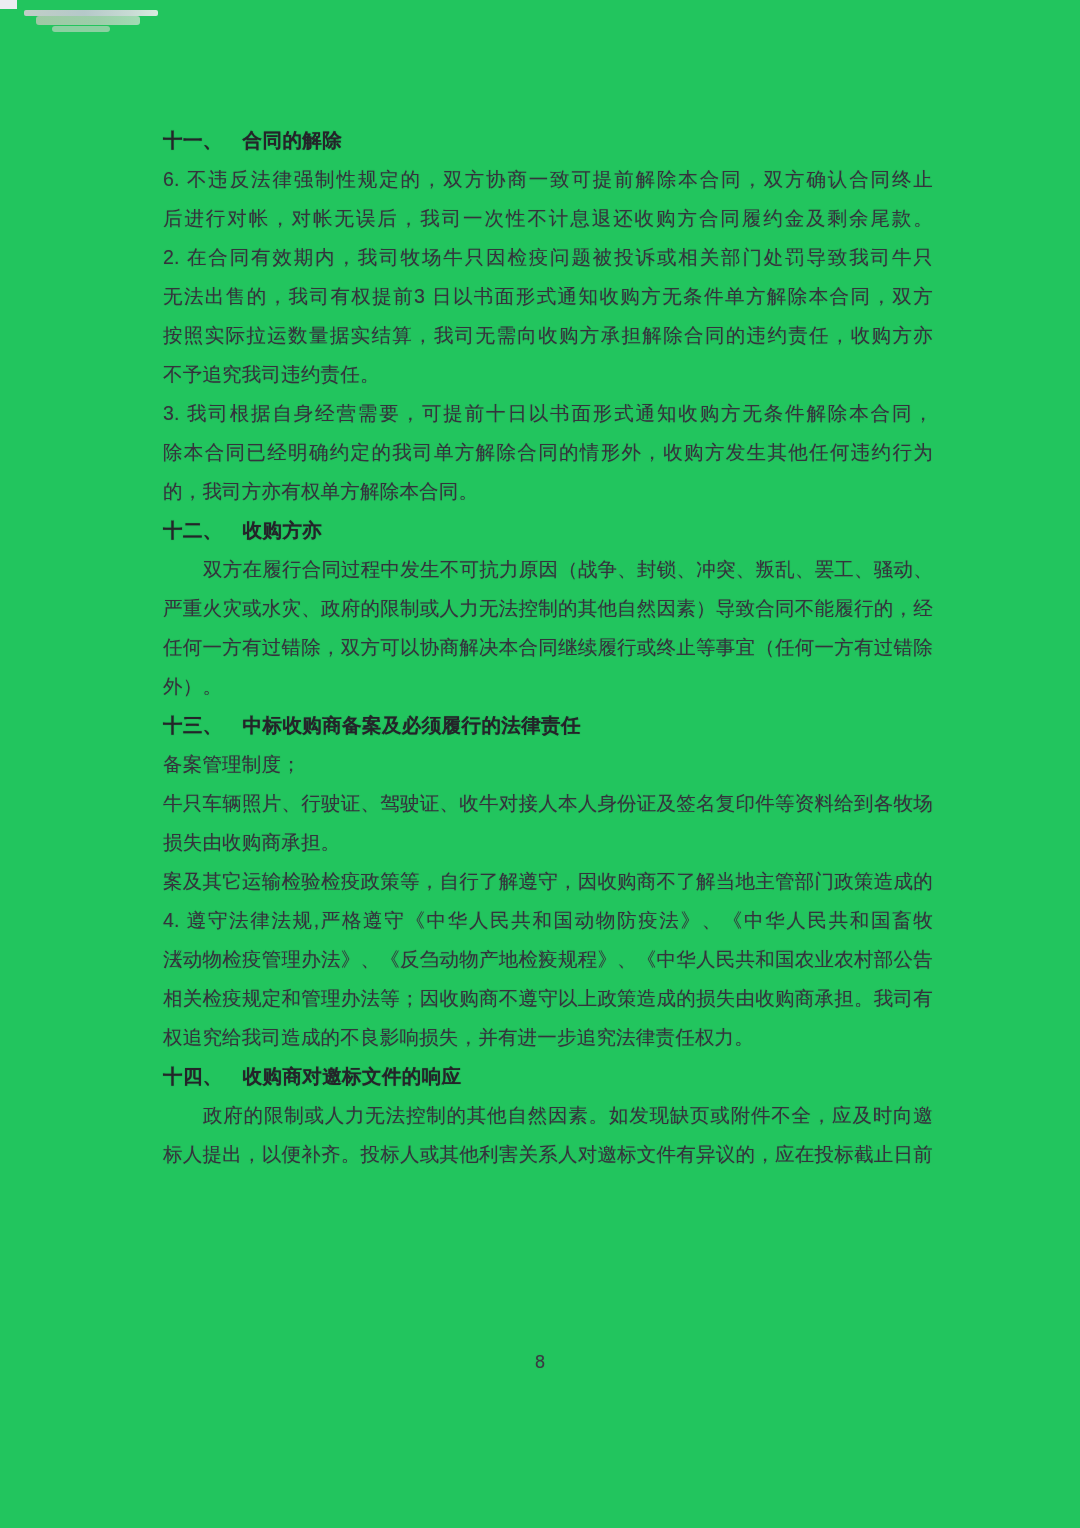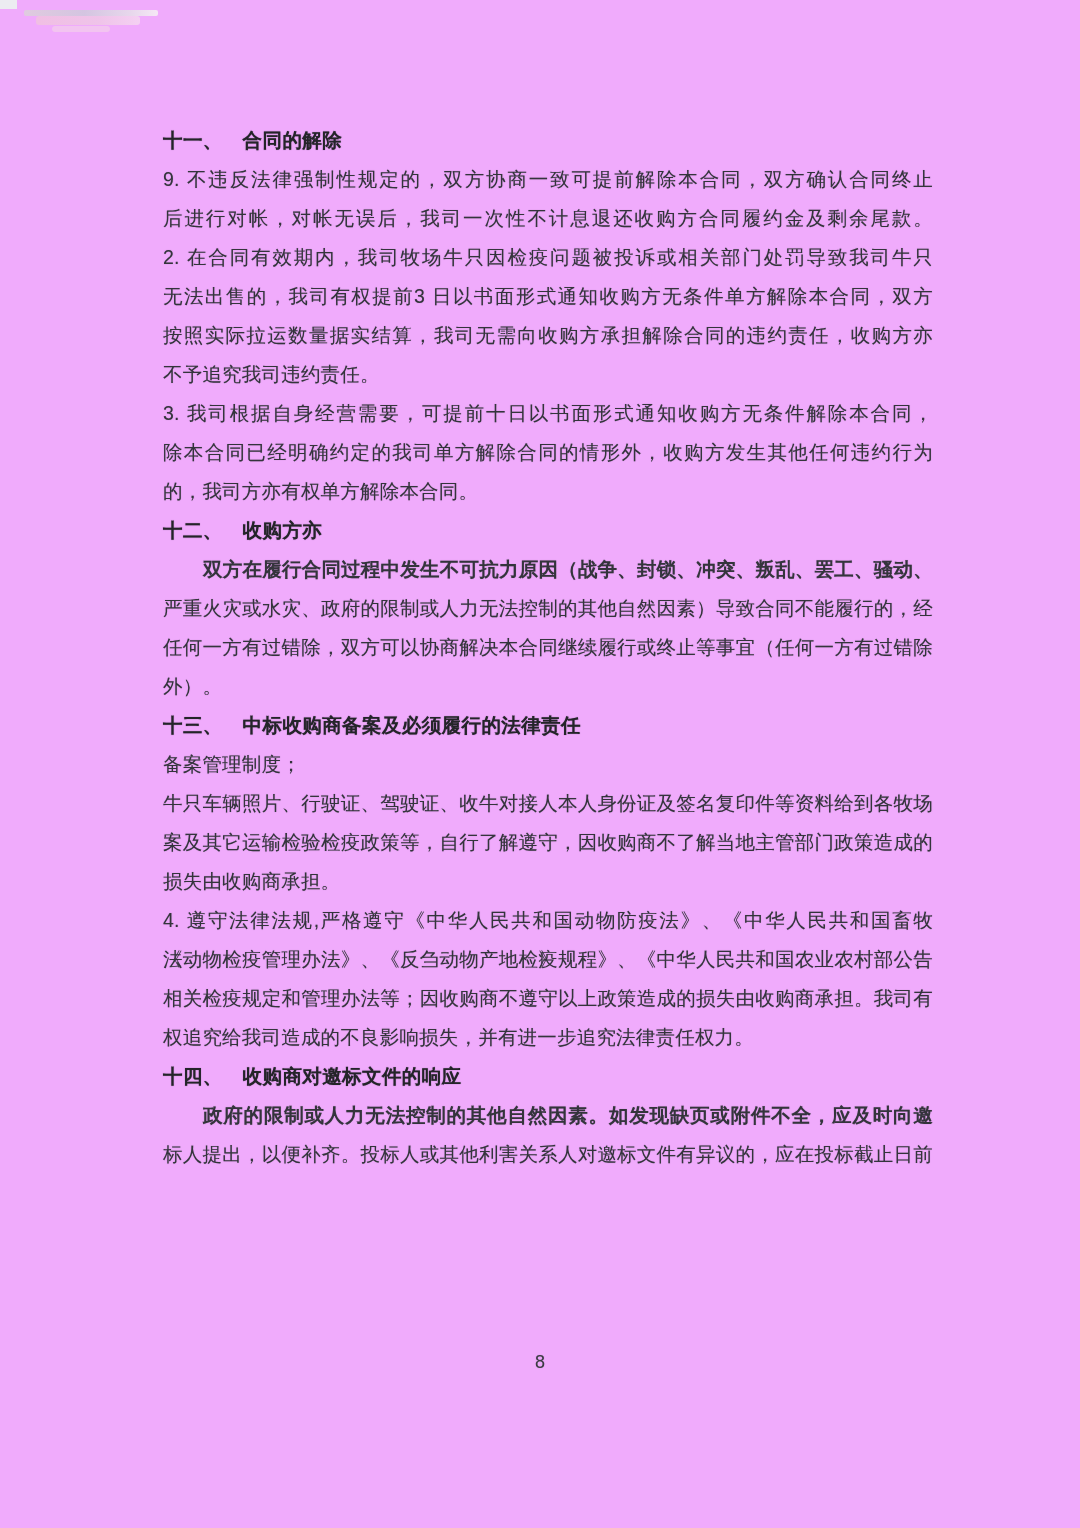--- a/index.html
+++ b/index.html
@@ -1,19 +1,19 @@
 <!DOCTYPE html>
 <html><head>
 <meta charset="utf-8">
 <style>
   html,body{margin:0;padding:0;background:#ffffff;}
   .page{
     position:relative;
     width:1080px;height:1528px;
-    background:#f0abfc;
+    background:#22c55e;
     font-family:"Liberation Sans","DejaVu Sans",sans-serif;
     color:#34343c;
     overflow:hidden;
   }
   .text-block{
     position:absolute;
     left:163px;top:121px;
     width:770px;
   }
   .line{
@@ -28,21 +28,21 @@
     white-space:normal;
     overflow:visible;
   }
   .line.fill{ text-align-last:justify; }
   .line.heading{
     font-weight:bold;
     color:#242429;
     text-shadow:0 0 1px rgba(30,30,40,0.55);
     letter-spacing:0.4px;
   }
-  .line.indent{ text-indent:40px;font-weight:bold; }
+  .line.indent{ text-indent:40px; }
   .page-num{
     position:absolute;
     left:0;top:1352px;width:1080px;
     text-align:center;
     font-size:18px;
     color:#3a3a42;
     text-shadow:0 0 1px rgba(60,60,72,0.35);
   }
   
   .artifact-corner{
@@ -69,39 +69,39 @@
 <body>
 
 <div class="page">
   <div class="artifact-corner"></div>
   <div class="artifact-streak-1"></div>
   <div class="artifact-streak-2"></div>
   <div class="artifact-streak-3"></div>
 
   <div class="text-block">
       <div class="line heading">十一、　合同的解除</div>
-      <div class="line fill">9.  不违反法律强制性规定的，双方协商一致可提前解除本合同，双方确认合同终止</div>
+      <div class="line fill">6.  不违反法律强制性规定的，双方协商一致可提前解除本合同，双方确认合同终止</div>
       <div class="line fill">后进行对帐，对帐无误后，我司一次性不计息退还收购方合同履约金及剩余尾款。</div>
       <div class="line fill">2.  在合同有效期内，我司牧场牛只因检疫问题被投诉或相关部门处罚导致我司牛只</div>
       <div class="line fill">无法出售的，我司有权提前3 日以书面形式通知收购方无条件单方解除本合同，双方</div>
       <div class="line fill">按照实际拉运数量据实结算，我司无需向收购方承担解除合同的违约责任，收购方亦</div>
       <div class="line">不予追究我司违约责任。</div>
       <div class="line fill">3.  我司根据自身经营需要，可提前十日以书面形式通知收购方无条件解除本合同，</div>
       <div class="line fill">除本合同已经明确约定的我司单方解除合同的情形外，收购方发生其他任何违约行为</div>
       <div class="line">的，我司方亦有权单方解除本合同。</div>
       <div class="line heading">十二、　收购方亦</div>
       <div class="line fill indent">双方在履行合同过程中发生不可抗力原因（战争、封锁、冲突、叛乱、罢工、骚动、</div>
       <div class="line fill">严重火灾或水灾、政府的限制或人力无法控制的其他自然因素）导致合同不能履行的，经</div>
       <div class="line fill">任何一方有过错除，双方可以协商解决本合同继续履行或终止等事宜（任何一方有过错除</div>
       <div class="line">外）。</div>
       <div class="line heading">十三、　中标收购商备案及必须履行的法律责任</div>
       <div class="line">备案管理制度；</div>
       <div class="line fill">牛只车辆照片、行驶证、驾驶证、收牛对接人本人身份证及签名复印件等资料给到各牧场</div>
+      <div class="line">损失由收购商承担。</div>
       <div class="line fill">案及其它运输检验检疫政策等，自行了解遵守，因收购商不了解当地主管部门政策造成的</div>
-      <div class="line">损失由收购商承担。</div>
       <div class="line fill">4.  遵守法律法规,严格遵守《中华人民共和国动物防疫法》、《中华人民共和国畜牧法》、</div>
       <div class="line fill">《动物检疫管理办法》、《反刍动物产地检疫规程》、《中华人民共和国农业农村部公告</div>
       <div class="line fill">相关检疫规定和管理办法等；因收购商不遵守以上政策造成的损失由收购商承担。我司有</div>
       <div class="line">权追究给我司造成的不良影响损失，并有进一步追究法律责任权力。</div>
       <div class="line heading">十四、　收购商对邀标文件的响应</div>
       <div class="line fill indent">政府的限制或人力无法控制的其他自然因素。如发现缺页或附件不全，应及时向邀</div>
       <div class="line fill">标人提出，以便补齐。投标人或其他利害关系人对邀标文件有异议的，应在投标截止日前</div>
     </div>
 
   <div class="page-num">8</div>

